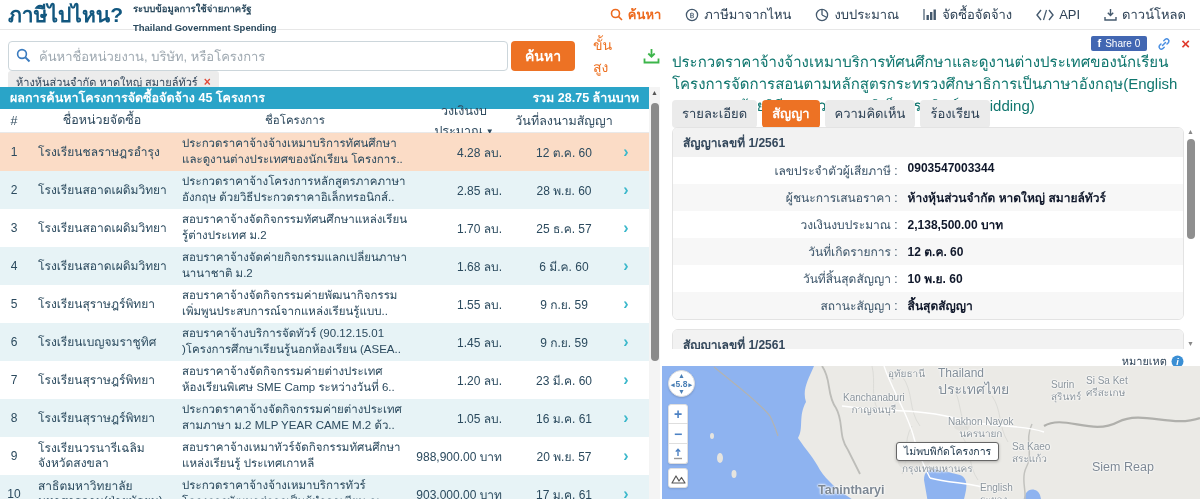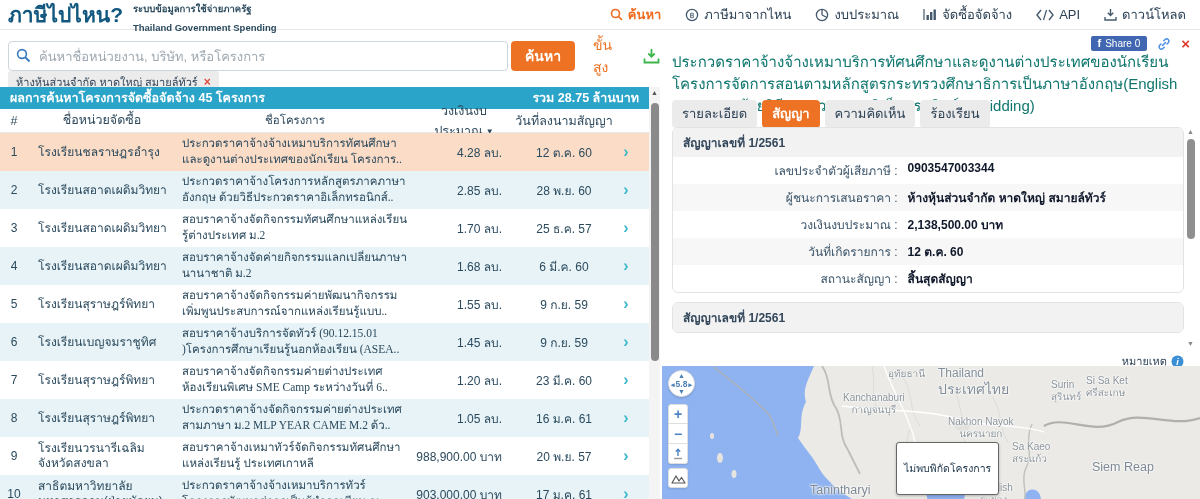--- a/index.html
+++ b/index.html
@@ -45,21 +45,21 @@
   .thead { position:absolute; top:79px; left:0; right:11px; height:24px; display:flex;
            align-items:center; font-size:12.5px; color:#2f4a5e; border-bottom:1px solid #e9e9e9;
            background:#fff; }
   .rows { position:absolute; top:103px; left:0; right:11px; bottom:0; overflow:hidden; }
   .trow { display:flex; align-items:center; height:38px; font-size:12px; cursor:pointer; }
   .trow:nth-child(even) { background:#e7f3f6; }
   .trow:nth-child(odd) { background:#fff; }
   .trow:first-child { background:#fbdcc6; }
   .c0 { width:28px; text-align:center; }
   .c1 { width:148px; padding:0 4px 0 10px; line-height:1.25; }
-  .c2 { width:238px; padding:0 6px; font-size:11.5px; line-height:1.35; max-height:34px; overflow:hidden;font-family:Liberation Serif, serif; }
+  .c2 { width:238px; padding:0 6px; font-size:11.5px; line-height:1.35; max-height:34px; overflow:hidden; }
   .c3 { width:100px; text-align:right; padding-right:12px; }
   .c4 { width:100px; text-align:center; }
   .c5 { width:24px; text-align:center; color:#3bb8cb; font-size:16px; font-weight:bold; }
   .thead .c1, .thead .c2, .thead .c3, .thead .c4 { text-align:center; padding:0; }
   .sort { font-size:8px; color:#2f4a5e; margin-left:3px; vertical-align:1px; }
 
   .vscroll { position:absolute; top:57px; right:0; bottom:0; width:11px; background:#f4f4f4; }
   .vscroll .arr { display:block; text-align:center; font-size:7px; color:#555; height:12px; line-height:12px; cursor:pointer; }
   .vscroll .thumb { position:absolute; top:16px; left:1.5px; width:8px; height:258px;
                     background:#8a8a8a; border-radius:4px; cursor:grab; }
@@ -95,21 +95,21 @@
 
   
   .map { position:absolute; top:336px; left:0; right:0; bottom:0; background:#000000; overflow:hidden; cursor:grab; }
   .map svg.base { position:absolute; top:0; left:0; }
   .mlabel { position:absolute; color:#8a949c; font-size:10px; white-space:nowrap; line-height:1.15;
             text-shadow:0 0 2px #fff, 0 0 2px #fff, 0 0 3px #fff; pointer-events:none; }
   .mlabel.big { font-size:12.5px; color:#7d8894; }
   .mlabel.country { font-size:12px; color:#828e99; }
   .mlabel.country .th-line { font-size:14px; }
   .tooltip { position:absolute; left:234px; top:76px; background:#fff; border:1px solid #666;
-             border-radius:3px; padding:17px 7px; font-size:10.5px; color:#223a4e;
+             border-radius:3px; padding:0 7px; font-size:10.5px; color:#223a4e;
              box-shadow:0 1px 3px rgba(0,0,0,.25); z-index:4; }
   .mapctl { position:absolute; left:6px; z-index:3; }
   .compass { top:4px; width:27px; height:27px; background:#fff; border:1px solid #e0e0e0; border-radius:50%;
              box-shadow:0 1px 2px rgba(0,0,0,.15); display:flex; align-items:center; justify-content:center;
              font-size:8.5px; font-weight:bold; color:#4a7fb5; cursor:pointer; }
   .compass .ch { position:absolute; color:#4a7fb5; font-size:7px; line-height:1; }
   .ch.t { top:1px; left:50%; transform:translateX(-50%); }
   .ch.b { bottom:1px; left:50%; transform:translateX(-50%); }
   .ch.l { left:2px; top:50%; transform:translateY(-50%); }
   .ch.r { right:2px; top:50%; transform:translateY(-50%); }
@@ -360,20 +360,24 @@
             <div class="frow">
               <div class="lab">วงเงินงบประมาณ :</div>
               <div class="val">2,138,500.00  บาท</div>
             </div>
 
             <div class="frow">
               <div class="lab">วันที่เกิดรายการ :</div>
               <div class="val">12 ต.ค. 60</div>
             </div>
 
+            <div class="frow">
+              <div class="lab">วันที่สิ้นสุดสัญญา :</div>
+              <div class="val">10 พ.ย. 60</div>
+            </div>
 
             <div class="frow">
               <div class="lab">สถานะสัญญา :</div>
               <div class="val">สิ้นสุดสัญญา</div>
             </div>
 
         </div>
       </div>
       <div class="card">
         <div class="card-h">สัญญาเลขที่  1/2561</div>
@@ -439,21 +443,21 @@
       </div>
       <div class="mlabel" style="left:286px; top:50px; text-align:center;">
         <div>Nakhon Nayok</div>
         <div>นครนายก</div>
       </div>
       <div class="mlabel" style="left:350px; top:75px;">
         <div>Sa Kaeo</div>
         <div>สระแก้ว</div>
       </div>
       <div class="mlabel big" style="left:430px; top:94px;">Siem Reap</div>
-      <div class="mlabel big" style="left:148px; top:117px;">Tanintharyi</div>
+      <div class="mlabel big" style="left:156px; top:117px;font-weight:bold;">Tanintharyi</div>
       <div class="mlabel" style="left:318px; top:116px;">
         <div>English</div>
         <div>ระยอง</div>
       </div>
       <div class="mlabel" style="left:240px; top:97px;">กรุงเทพมหานคร</div>
 
       <div class="tooltip">ไม่พบพิกัดโครงการ</div>
 
       <div class="mapctl compass">
         <span>5.8</span>

